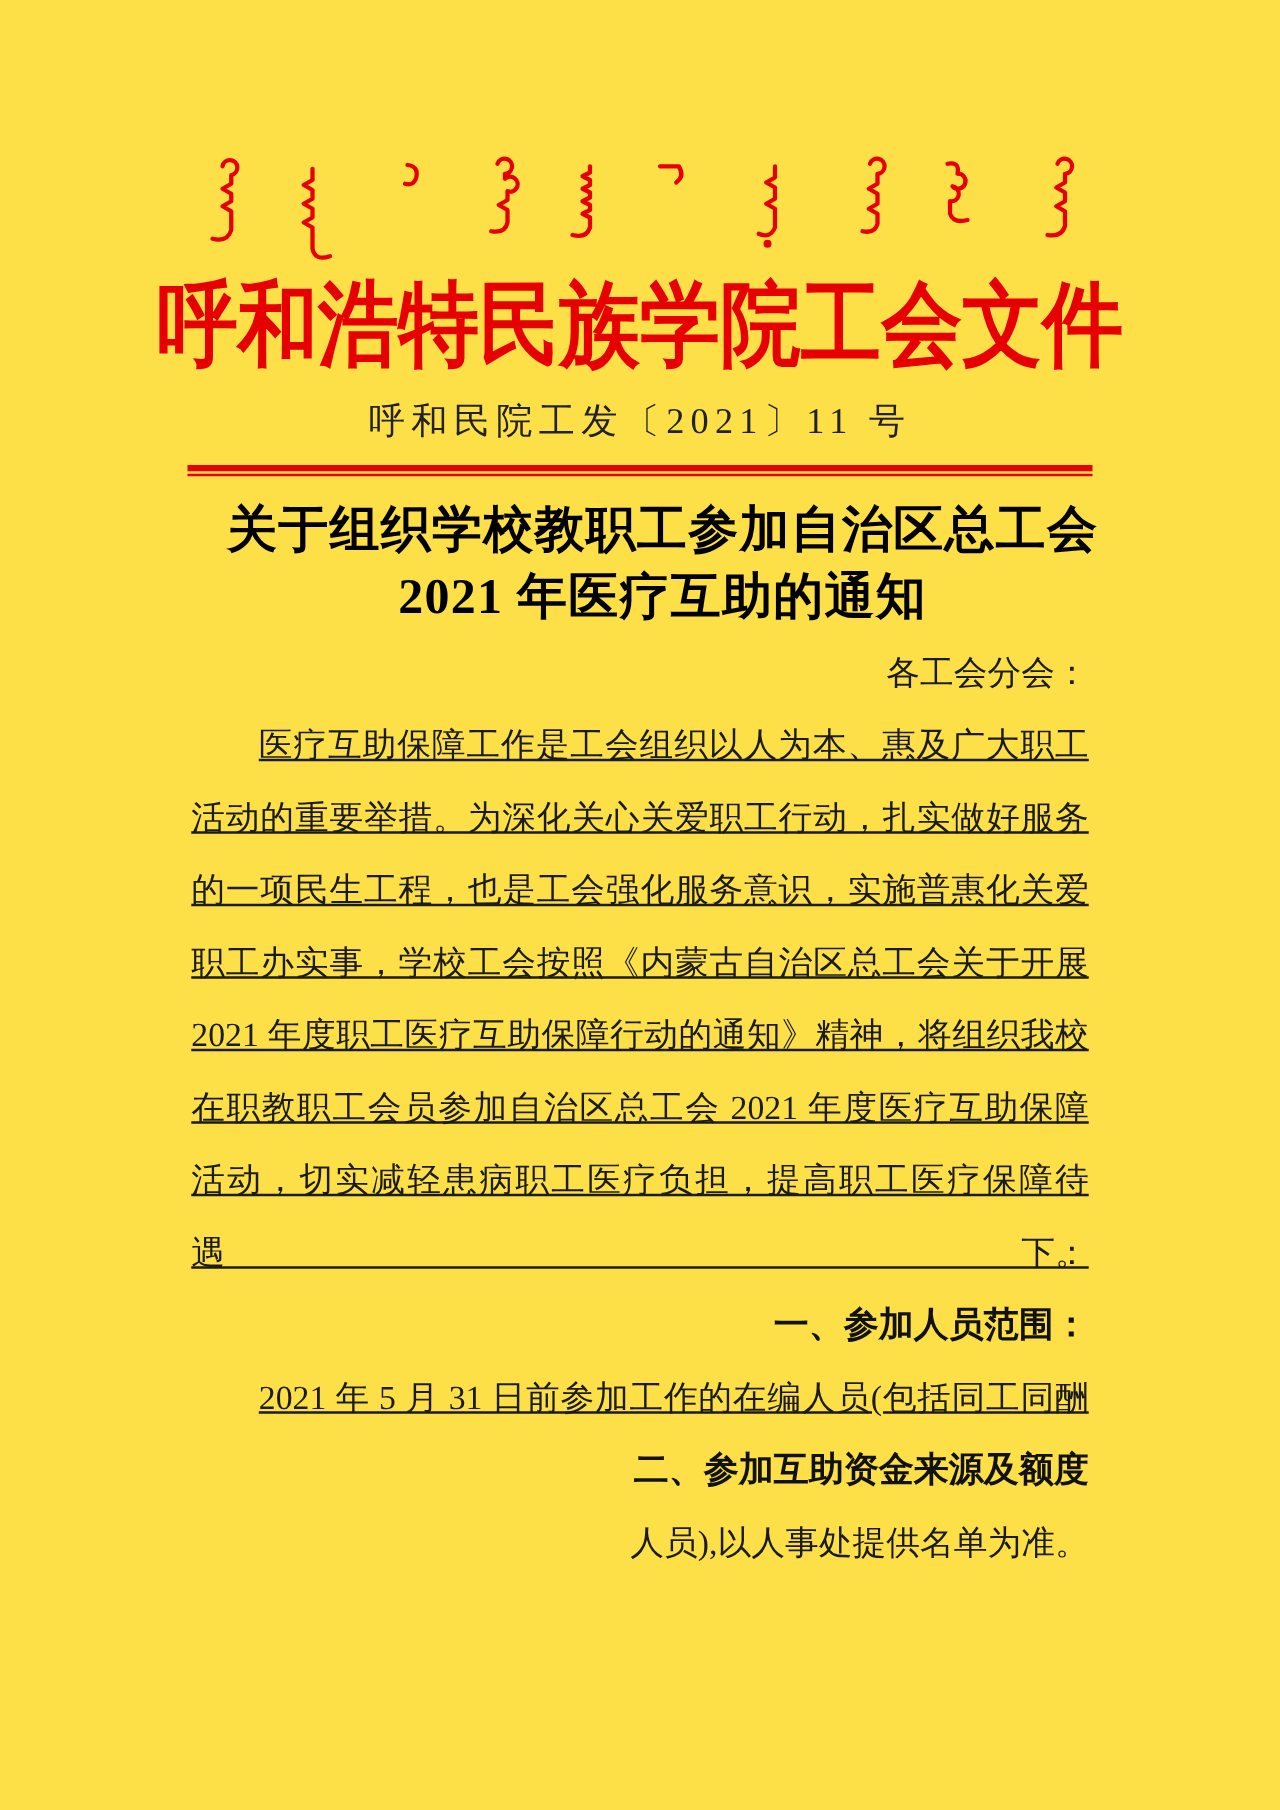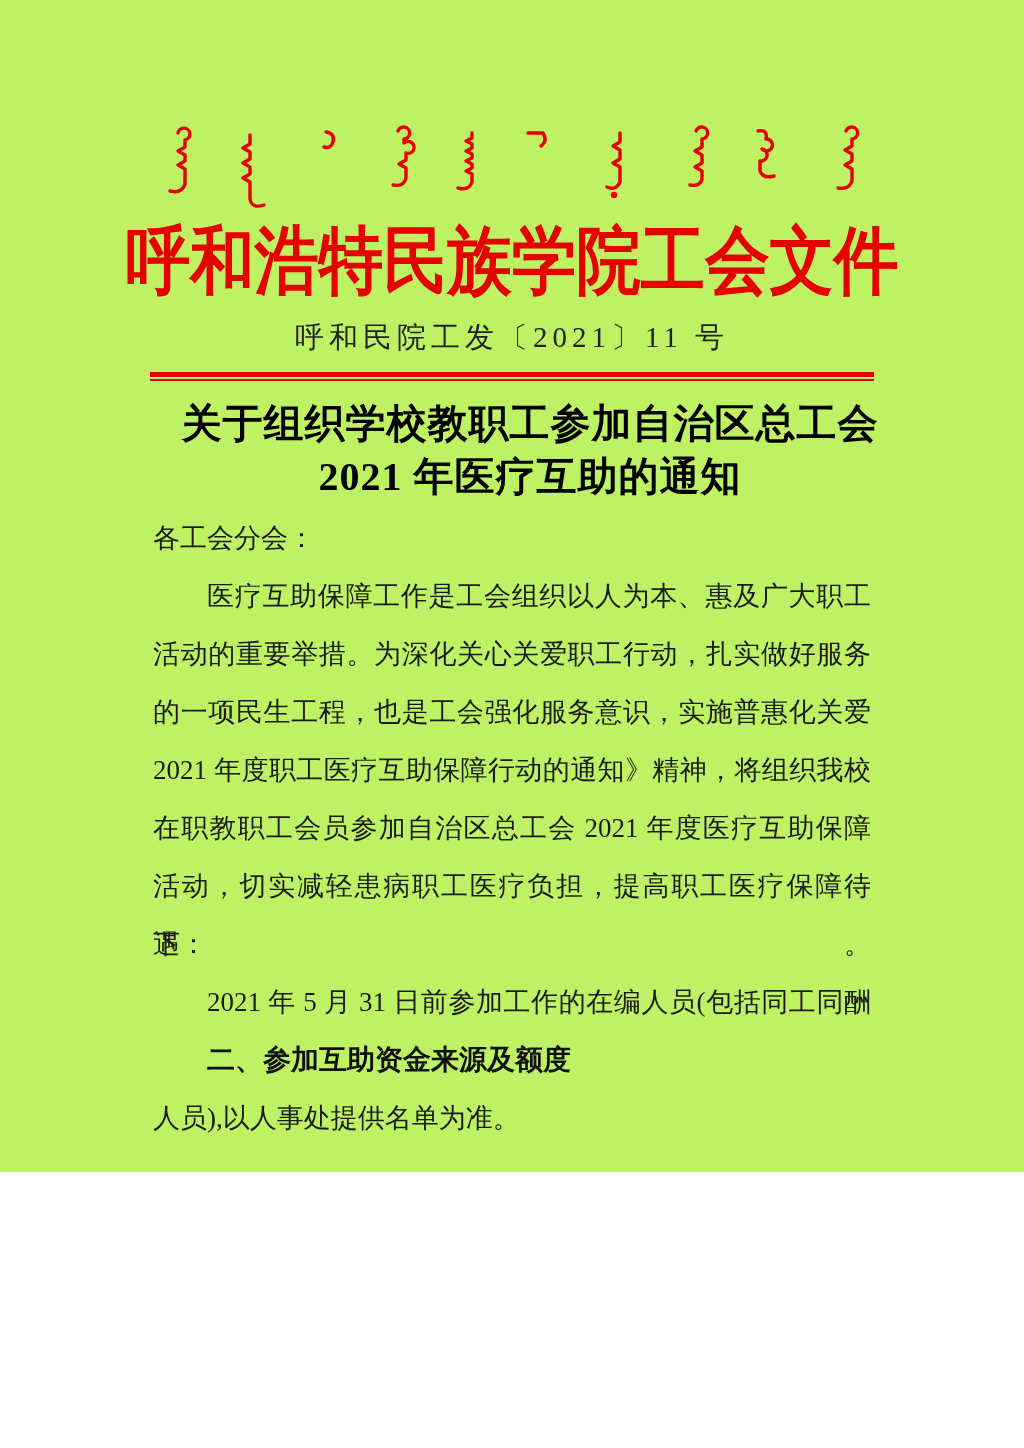--- a/index.html
+++ b/index.html
@@ -4,23 +4,23 @@
 <style>
   :root{
     --red:#e60000;
     --ink:#1b1b1b;
   }
   *{box-sizing:border-box;margin:0;padding:0;}
   html,body{background:#ffffff;}
   body{font-family:"Liberation Serif","DejaVu Serif",serif;}
   .sheet{
     position:relative;
-    width:1024px;height:1172px;
+    width:1024px;height:1448px;
     margin:0 auto;
-    background:#bef264;
+    background:#fde047;
     overflow:hidden;
   }
   
   .mong{display:block;margin:123px auto 0;width:700px;height:96px;}
   .mong path{stroke:var(--red);stroke-width:3.4;fill:none;stroke-linecap:round;stroke-linejoin:round;}
   .mong .blob{fill:var(--red);stroke:none;}
   
   .masthead{text-align:center;line-height:84px;height:84px;}
   .masthead-inner{
     display:inline-block;
@@ -43,23 +43,23 @@
     margin-top:16px;text-align:center;
     font-weight:700;font-size:40px;line-height:53px;color:#000000;
     letter-spacing:1px;
     font-family:"Liberation Serif","DejaVu Serif",serif;
     margin-left:36px;
   }
   
   .doc-body{width:718px;margin:6px auto 0;color:var(--ink);}
   .line{
     font-size:27px;line-height:58px;height:58px;
-    text-align:left;
+    text-align:right;
   }
-  .jl{text-align:justify;text-align-last:justify;-moz-text-align-last:justify;}
+  .jl{text-align:justify;text-align-last:justify;text-decoration:underline;-moz-text-align-last:justify;}
   .indent{padding-left:54px;}
   .head{
     font-family:"Liberation Sans","DejaVu Sans",sans-serif;
     font-weight:700;font-size:28px;color:#111111;
   }
 </style>
 </head>
 <body>
 
 <div class="sheet">
@@ -92,22 +92,24 @@
   <div class="notice-title">
     <div>关于组织学校教职工参加自治区总工会</div>
     <div>2021 年医疗互助的通知</div>
   </div>
 
   <div class="doc-body">
     <div class="line">各工会分会：</div>
     <div class="line jl indent">医疗互助保障工作是工会组织以人为本、惠及广大职工</div>
     <div class="line jl">活动的重要举措。为深化关心关爱职工行动，扎实做好服务</div>
     <div class="line jl">的一项民生工程，也是工会强化服务意识，实施普惠化关爱</div>
+    <div class="line jl">职工办实事，学校工会按照《内蒙古自治区总工会关于开展</div>
     <div class="line jl">2021 年度职工医疗互助保障行动的通知》精神，将组织我校</div>
     <div class="line jl">在职教职工会员参加自治区总工会 2021 年度医疗互助保障</div>
     <div class="line jl">活动，切实减轻患病职工医疗负担，提高职工医疗保障待遇。</div>
     <div class="line">下：</div>
+    <div class="line head indent">一、参加人员范围：</div>
     <div class="line jl indent">2021 年 5 月 31 日前参加工作的在编人员(包括同工同酬</div>
     <div class="line head indent">二、参加互助资金来源及额度</div>
     <div class="line">人员),以人事处提供名单为准。</div>
   </div>
 
 </div>
 
 </body></html>

